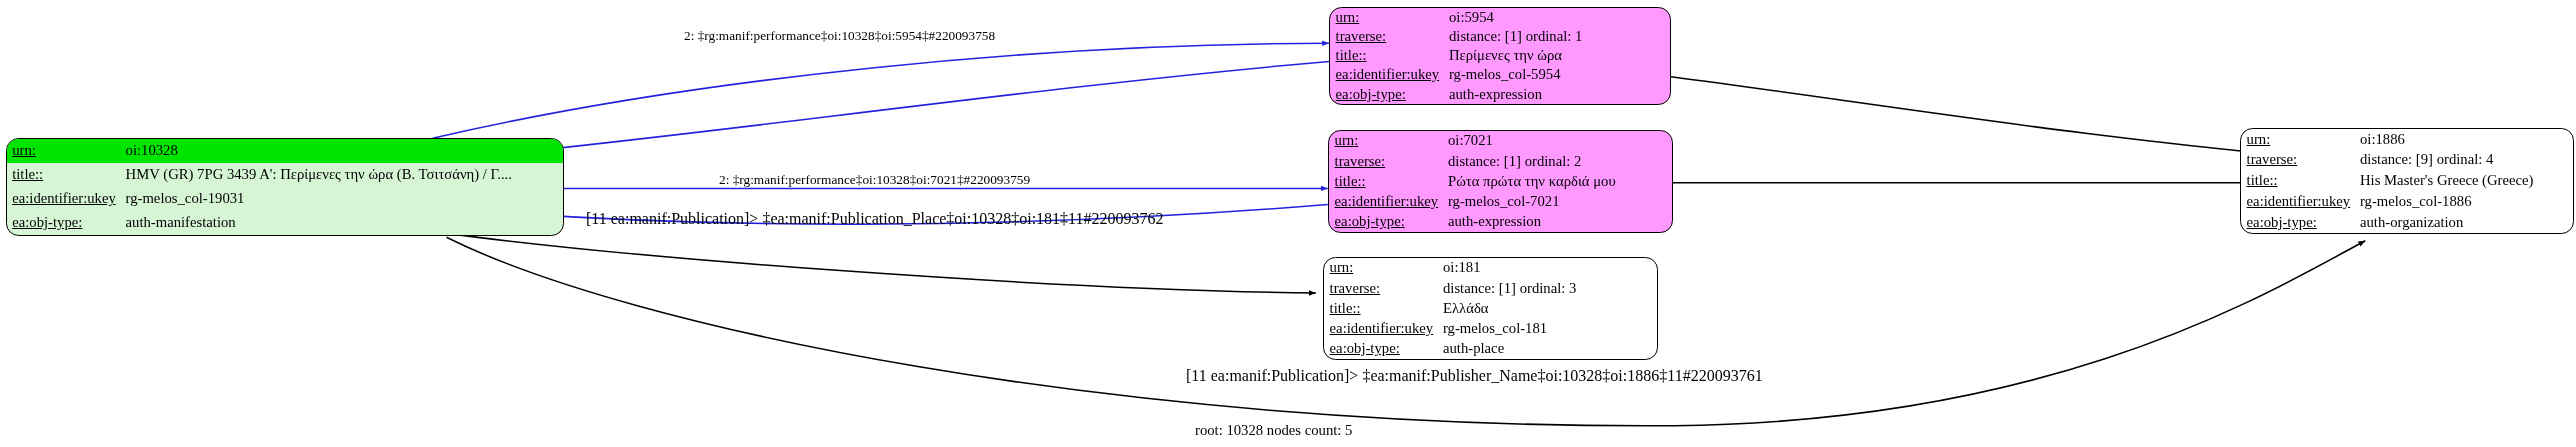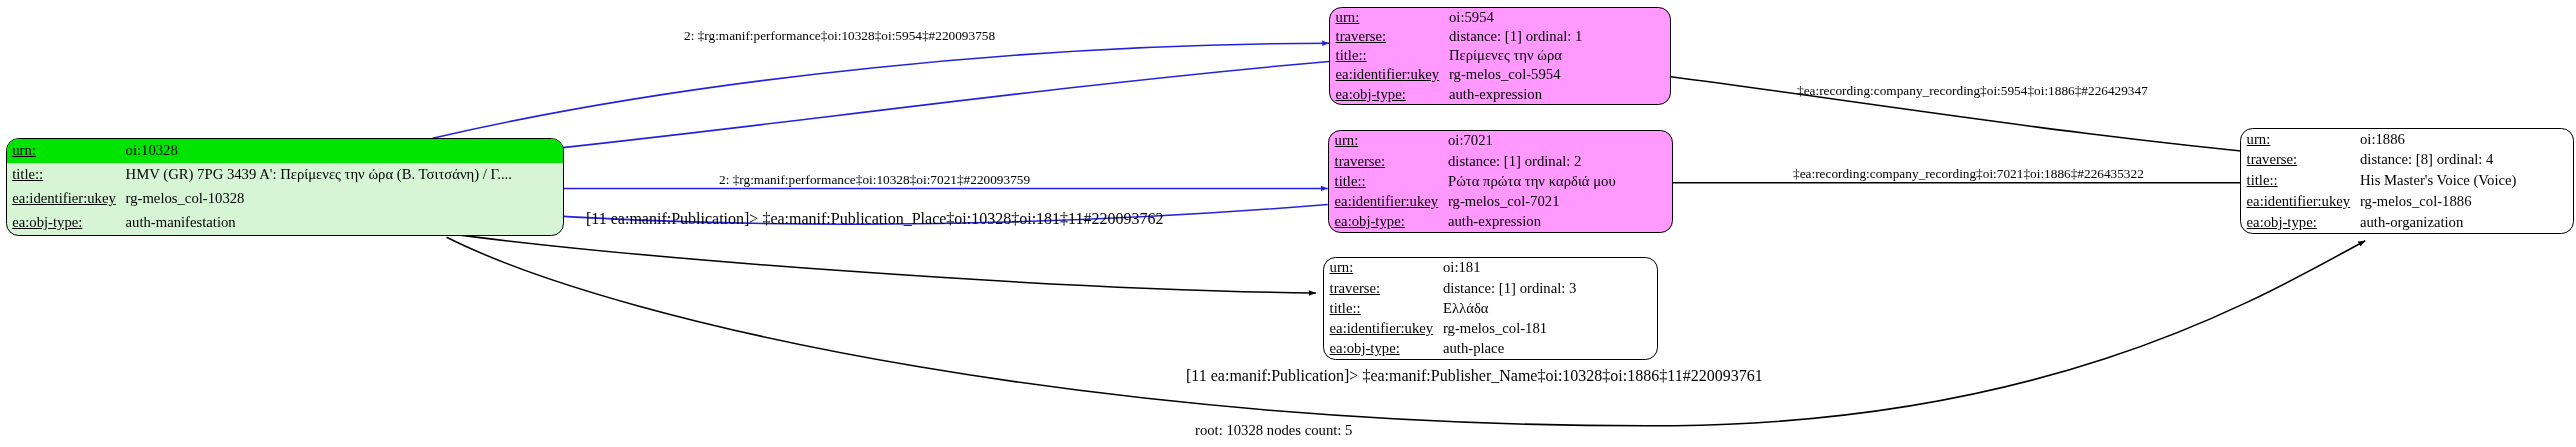--- a/index.html
+++ b/index.html
@@ -105,21 +105,21 @@
           <tr>
         <td class="key hl">urn:</td>
         <td class="val hl">oi:10328</td>
       </tr>
       <tr>
         <td class="key">title::</td>
         <td class="val">HMV (GR) 7PG 3439 A': Περίμενες την ώρα (Β. Τσιτσάνη) / Γ....</td>
       </tr>
       <tr>
         <td class="key">ea:identifier:ukey</td>
-        <td class="val">rg-melos_col-10328</td>
+        <td class="val">rg-melos_col-19031</td>
       </tr>
       <tr>
         <td class="key">ea:obj-type:</td>
         <td class="val">auth-manifestation</td>
       </tr>
     </tbody>
       </table>
   </div>
 
   <div class="node magenta" style="left:1329px; top:7px; width:342px; height:98px;">
@@ -205,25 +205,25 @@
 
   <div class="node white" style="left:2240px; top:128px; width:334px; height:106px;">
     <table>
       <tbody>
           <tr>
         <td class="key">urn:</td>
         <td class="val">oi:1886</td>
       </tr>
       <tr>
         <td class="key">traverse:</td>
-        <td class="val">distance: [8]      ordinal: 4</td>
-      </tr>
-      <tr>
-        <td class="key">title::</td>
-        <td class="val">His Master's Voice (Voice)</td>
+        <td class="val">distance: [9]      ordinal: 4</td>
+      </tr>
+      <tr>
+        <td class="key">title::</td>
+        <td class="val">His Master's Greece (Greece)</td>
       </tr>
       <tr>
         <td class="key">ea:identifier:ukey</td>
         <td class="val">rg-melos_col-1886</td>
       </tr>
       <tr>
         <td class="key">ea:obj-type:</td>
         <td class="val">auth-organization</td>
       </tr>
     </tbody>
@@ -231,22 +231,20 @@
   </div>
 
   <div class="edge-label" style="left:684px; top:29px;">2: ‡rg:manif:performance‡oi:10328‡oi:5954‡#220093758</div>
 
 
   <div class="edge-label" style="left:719px; top:173px;">2: ‡rg:manif:performance‡oi:10328‡oi:7021‡#220093759</div>
 
 
   <div class="edge-label small" style="left:586px; top:211px;">[11 ea:manif:Publication]&gt; ‡ea:manif:Publication_Place‡oi:10328‡oi:181‡11#220093762</div>
 
-  <div class="edge-label" style="left:1797px; top:84px;">‡ea:recording:company_recording‡oi:5954‡oi:1886‡#226429347</div>
-
-  <div class="edge-label" style="left:1793px; top:167px;">‡ea:recording:company_recording‡oi:7021‡oi:1886‡#226435322</div>
+
 
   <div class="edge-label small" style="left:1186px; top:368px;">[11 ea:manif:Publication]&gt; ‡ea:manif:Publisher_Name‡oi:10328‡oi:1886‡11#220093761</div>
 
   <div class="footer-label" style="left:1195px; top:422px;">root: 10328 nodes count: 5</div>
 
 </div>
 
 
 </body></html>

